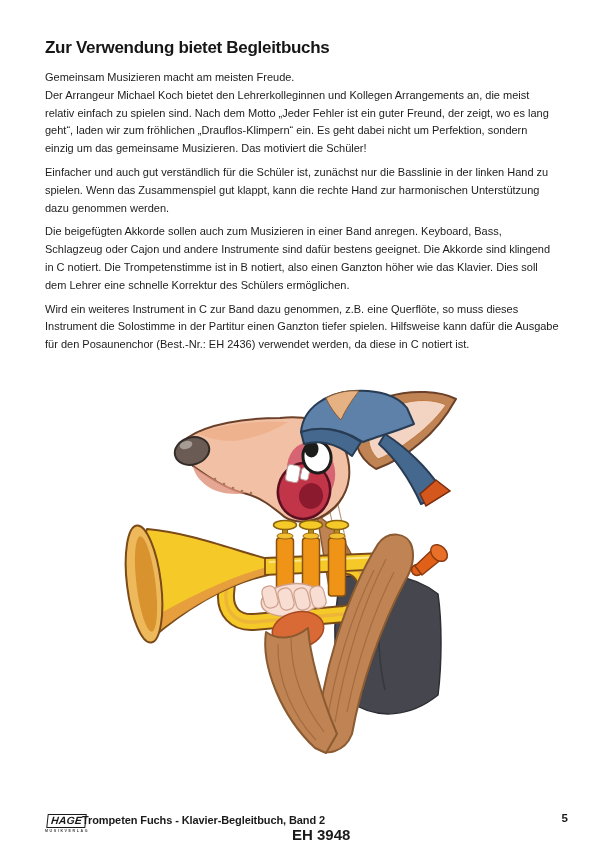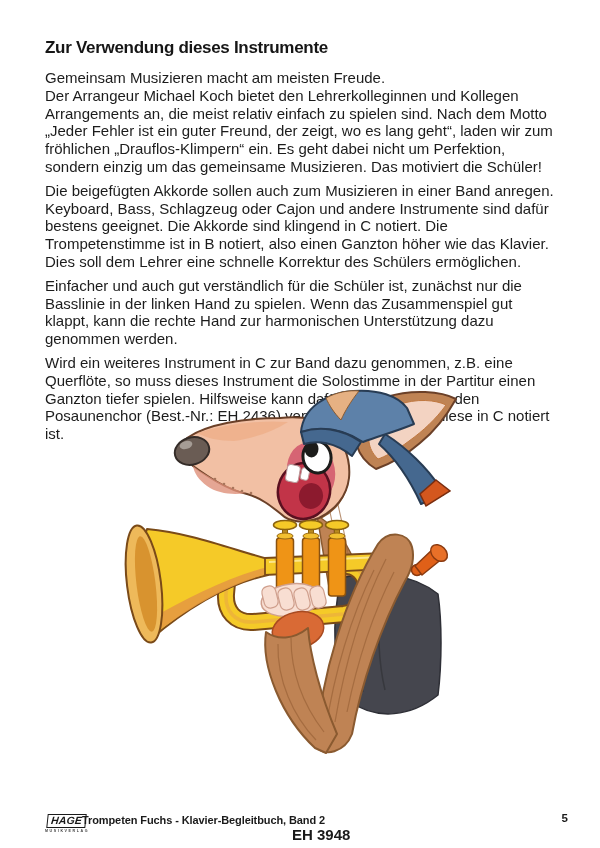--- a/index.html
+++ b/index.html
@@ -12,21 +12,21 @@
     overflow: hidden;
   }
   .page-title {
     position: absolute; left: 45px; top: 38px;
     margin: 0;
     font-size: 17px; font-weight: bold; letter-spacing: -0.3px;
     color: #161616;
   }
   .body-text {
     position: absolute; left: 45px; top: 69px; width: 514px;
-    font-size: 15px; line-height: 17.8px;
+    font-size: 11px; line-height: 17.8px;
     color: #1c1c1c;
   }
   .body-text p { margin: 0 0 6px 0; }
   .body-text p.no-gap { margin-bottom: 0; }
   .illustration-wrap {
     position: absolute; left: 95px; top: 382px;
     width: 390px; height: 420px;
   }
   .footer {
     position: absolute; left: 0; right: 0; top: 809px; height: 32px;
@@ -52,27 +52,27 @@
     font-weight: bold;
   }
   .footer-series  { position: absolute; left: 82px;  top: 5px; font-size: 11px; letter-spacing: -0.1px; }
   .footer-catalog { position: absolute; left: 292px; top: 5px; font-size: 15px; margin-top: 12px; }
   .footer-page    { position: absolute; right: 32px; top: 3px; font-size: 11.5px; }
   svg .outline { stroke-linejoin: round; }
 </style>
 </head>
 <body>
 
-<h1 class="page-title">Zur Verwendung dieses Instrumente</h1>
+<h1 class="page-title">Zur Verwendung bietet Begleitbuchs</h1>
 
 <div class="body-text">
   <p class="no-gap">Gemeinsam Musizieren macht am meisten Freude.</p>
   <p>Der Arrangeur Michael Koch bietet den Lehrerkolleginnen und Kollegen Arrangements an, die meist relativ einfach zu spielen sind. Nach dem Motto „Jeder Fehler ist ein guter Freund, der zeigt, wo es lang geht“, laden wir zum fröhlichen „Drauflos-Klimpern“ ein. Es geht dabei nicht um Perfektion, sondern einzig um das gemeinsame Musizieren. Das motiviert die Schüler!</p>
+  <p>Einfacher und auch gut verständlich für die Schüler ist, zunächst nur die Basslinie in der linken Hand zu spielen. Wenn das Zusammenspiel gut klappt, kann die rechte Hand zur harmonischen Unterstützung dazu genommen werden.</p>
   <p>Die beigefügten Akkorde sollen auch zum Musizieren in einer Band anregen. Keyboard, Bass, Schlagzeug oder Cajon und andere Instrumente sind dafür bestens geeignet. Die Akkorde sind klingend in C notiert. Die Trompetenstimme ist in B notiert, also einen Ganzton höher wie das Klavier. Dies soll dem Lehrer eine schnelle Korrektur des Schülers ermöglichen.</p>
-  <p>Einfacher und auch gut verständlich für die Schüler ist, zunächst nur die Basslinie in der linken Hand zu spielen. Wenn das Zusammenspiel gut klappt, kann die rechte Hand zur harmonischen Unterstützung dazu genommen werden.</p>
   <p>Wird ein weiteres Instrument in C zur Band dazu genommen, z.B. eine Querflöte, so muss dieses Instrument die Solostimme in der Partitur einen Ganzton tiefer spielen. Hilfsweise kann dafür die Ausgabe für den Posaunenchor (Best.-Nr.: EH 2436) verwendet werden, da diese in C notiert ist.</p>
 </div>
 
 <div class="illustration-wrap">
 <svg width="390" height="420" viewBox="0 0 390 420" xmlns="http://www.w3.org/2000/svg">
 
   <g>
     <path class="outline" d="M 232,44 C 247,56 255,78 253,98 C 251,116 240,129 226,136 C 239,145 251,160 258,176 L 265,200 L 234,205 C 227,166 221,120 214,94 C 211,74 219,56 232,44 Z" stroke="#8a5a30" stroke-width="1.5" fill="#bf8354"></path>
     <path d="M 228,100 C 236,132 242,162 246,192 M 238,102 C 246,134 252,162 256,190" fill="none" stroke="#9a6238" stroke-width="1.1" opacity="0.7"></path>
   </g>

